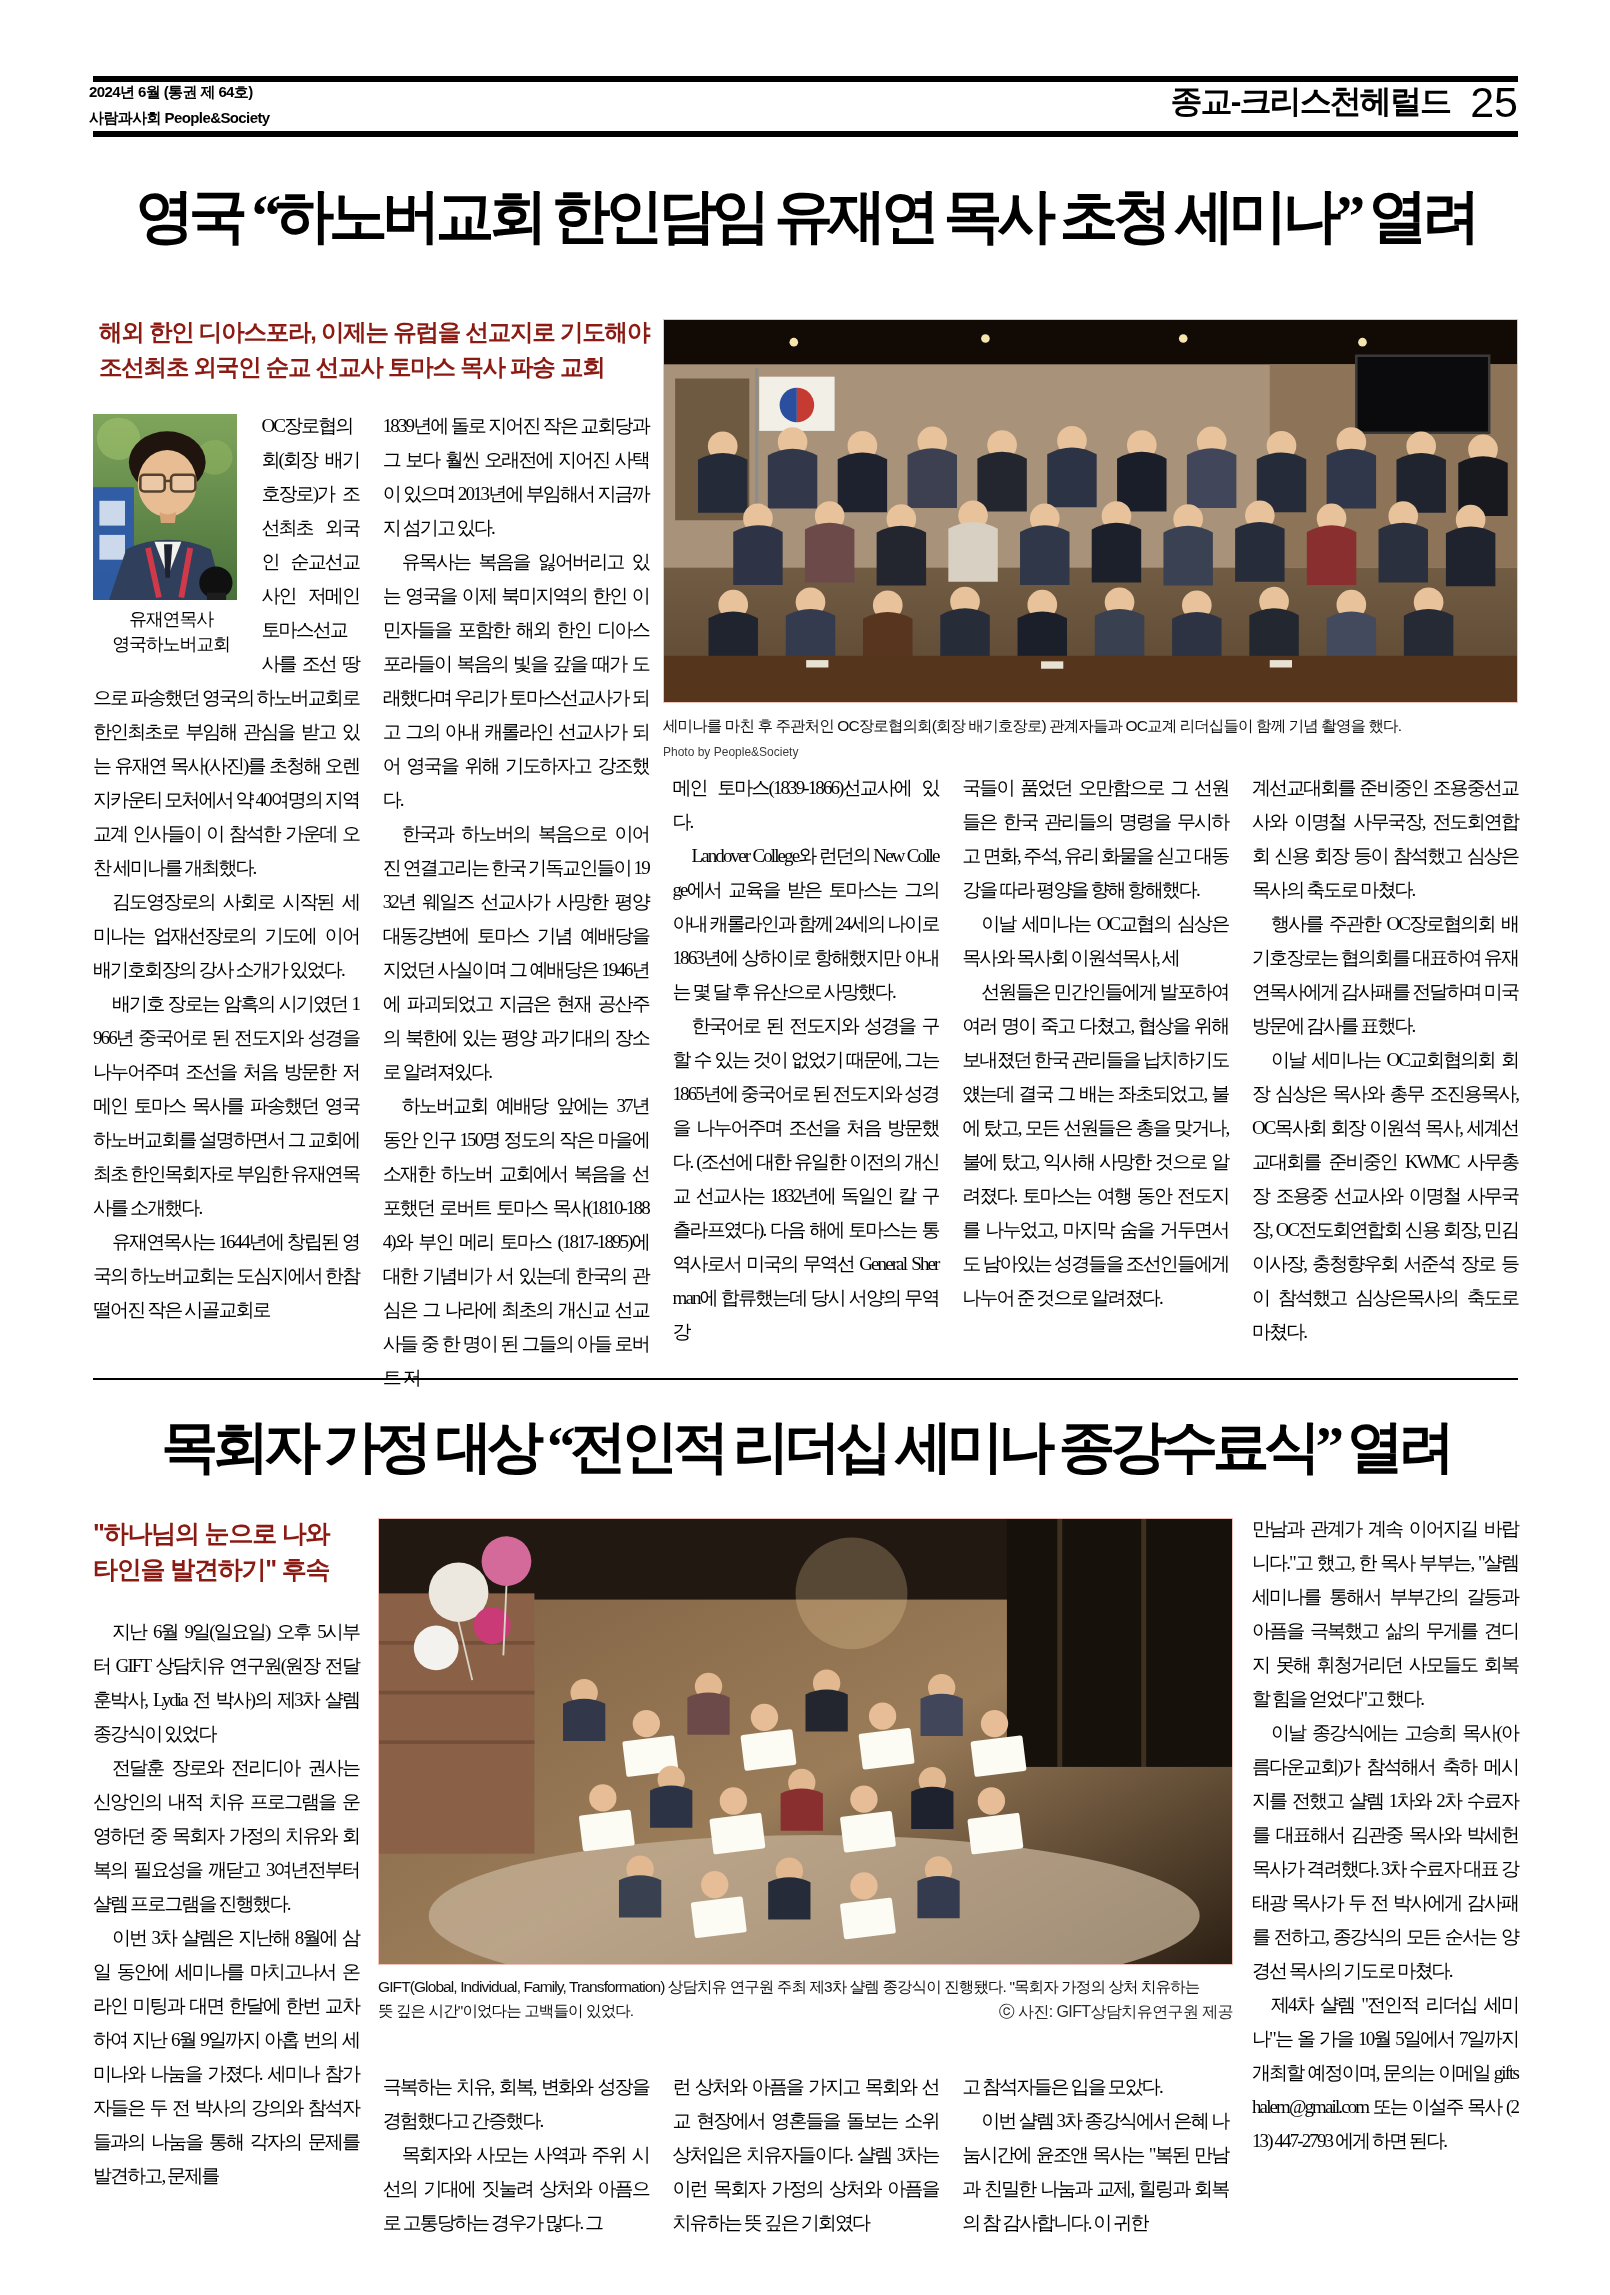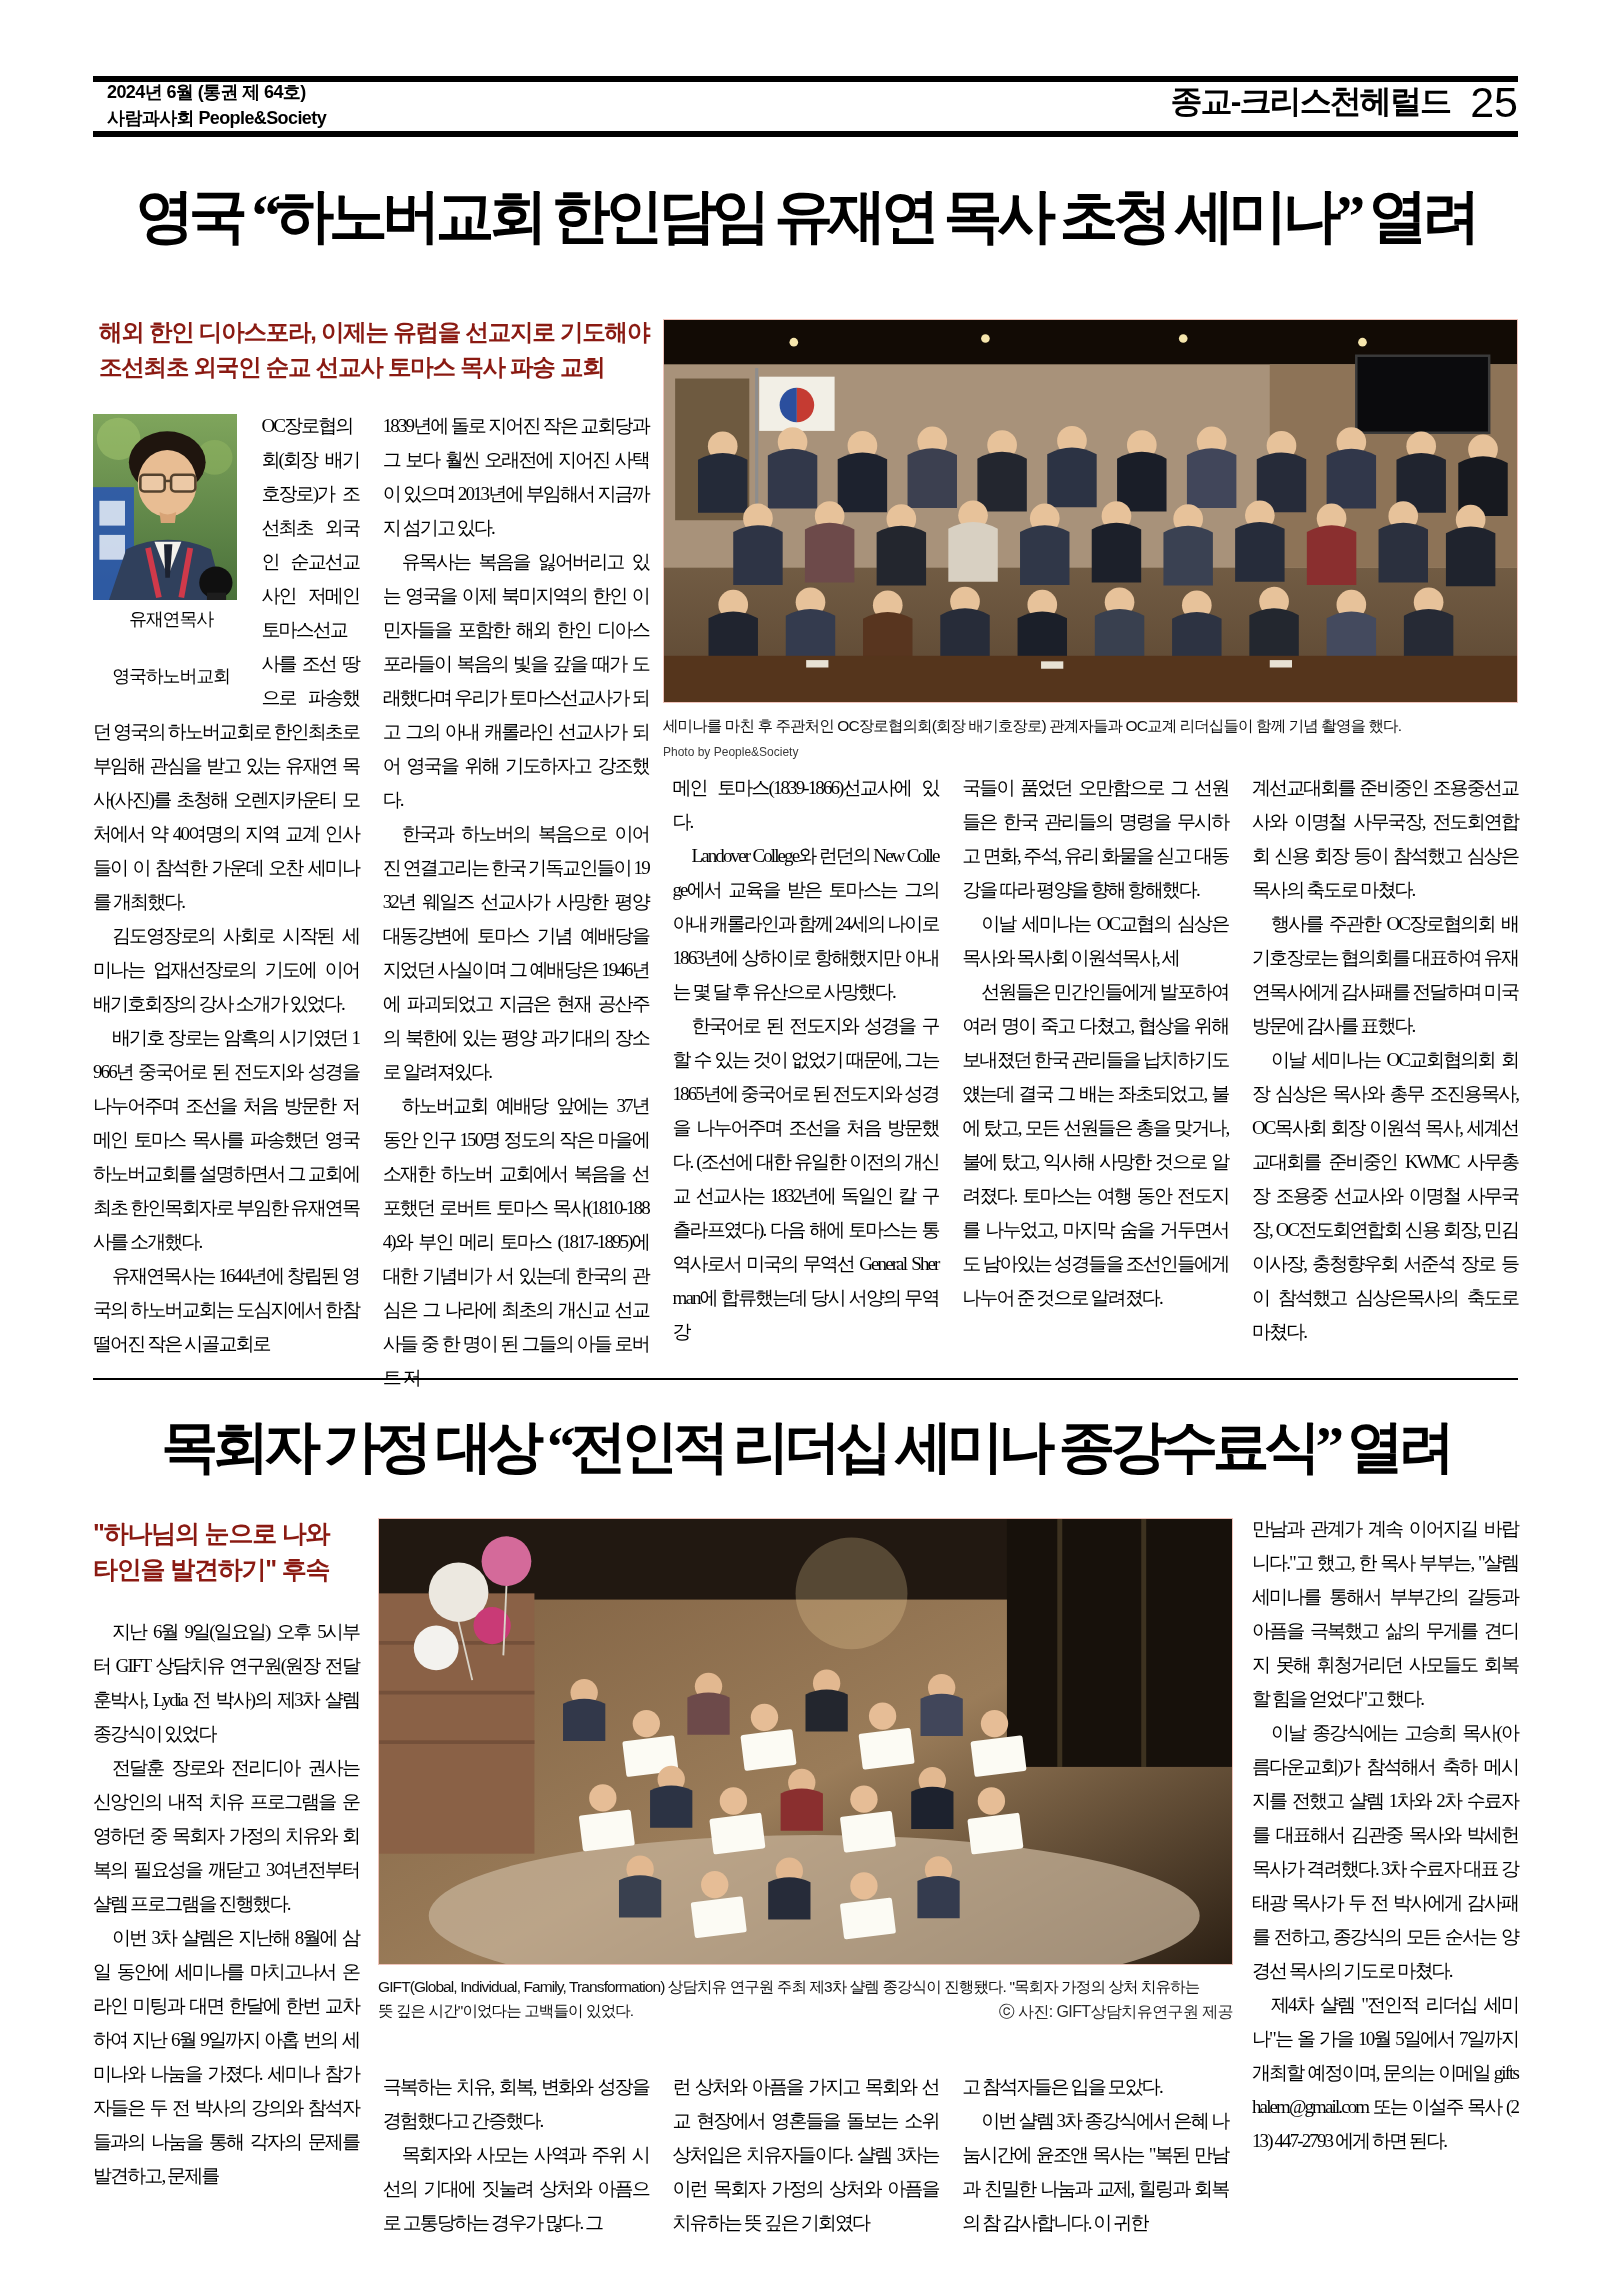--- a/index.html
+++ b/index.html
@@ -10,42 +10,42 @@
   .page{
     position:relative;width:1611px;height:2295px;background:#ffffff;
     font-family:"Liberation Serif","DejaVu Serif",serif;color:var(--ink);
     overflow:hidden;margin:0 auto;
   }
   .abs{position:absolute;}
   .sans{font-family:"Liberation Sans","DejaVu Sans",sans-serif;}
   .rule{left:93px;width:1425px;background:#000;}
   .rule-top{top:76px;height:5.6px;}
   .rule-bot{top:131px;height:5.6px;}
-  .mh-left{top:79px;left:107px;font-size:18px;font-weight:700;line-height:26px;letter-spacing:-0.6px;}
+  .mh-left{top:79px;left:89px;font-size:15px;font-weight:700;line-height:26px;letter-spacing:-0.6px;}
   .mh-right{top:77px;right:93px;display:flex;align-items:flex-end;gap:20px;}
   .mh-title{font-size:32px;font-weight:700;letter-spacing:-1.9px;line-height:1.5;}
   .mh-page{font-size:43px;font-weight:400;line-height:1.05;}
   .headline1{top:180px;left:93px;width:1425px;margin:0;text-align:center;
     font-size:59px;font-weight:800;letter-spacing:-5.6px;line-height:1.25;}
   .headline2{top:1411px;left:93px;width:1425px;margin:0;text-align:center;
     font-size:57px;font-weight:800;letter-spacing:-5.6px;line-height:1.25;}
   .subhead{color:var(--red);font-weight:700;letter-spacing:-1.2px;}
   .subhead-a1{top:315px;left:99px;font-size:23.5px;line-height:35px;}
   .grid{left:93px;width:1425px;display:grid;grid-template-columns:repeat(5,266px);justify-content:space-between;}
   .a1grid{top:409px;}
   .a2grid{top:1512px;}
   .colpad1{padding-top:362px;}
   .colpad2{padding-top:558px;}
   .col p{margin:0;font-size:19px;line-height:34px;letter-spacing:-1.9px;
     text-align:justify;word-break:break-all;}
   .col p.ind{text-indent:19px;}
   .portrait{float:left;width:156px;margin:5px 12.4px 3.7px 0;}
   .portrait svg{display:block;width:144px;height:186px;}
   .pcap{display:block;text-align:center;font-size:18px;line-height:25px;
-    letter-spacing:-1.2px;font-weight:500;text-indent:0;margin-top:32px;}
+    letter-spacing:-1.2px;font-weight:500;text-indent:0;}
   .pcap-first{margin-top:7.4px;}
   .photo-frame{border:1.9px solid #efc3ba;box-sizing:border-box;background:#2a1f14;}
   .photo1-wrap{left:663px;top:319px;width:855px;height:384px;}
   .photo2-wrap{left:378px;top:1518px;width:855px;height:447px;}
   .photo-frame svg{display:block;width:100%;height:100%;}
   .cap{color:#101010;font-size:15.5px;line-height:23.5px;letter-spacing:-0.9px;}
   .cap1{left:663px;top:714px;width:855px;}
   .cap2{left:378px;top:1975px;width:855px;padding-right:25px;box-sizing:border-box;}
   .credit{text-align:left;color:#3a3a3a;font-size:12px;margin-top:3.7px;letter-spacing:0;}
   .credit2{position:absolute;right:0;top:25px;color:#2a2a2a;font-size:16px;letter-spacing:-0.6px;}

